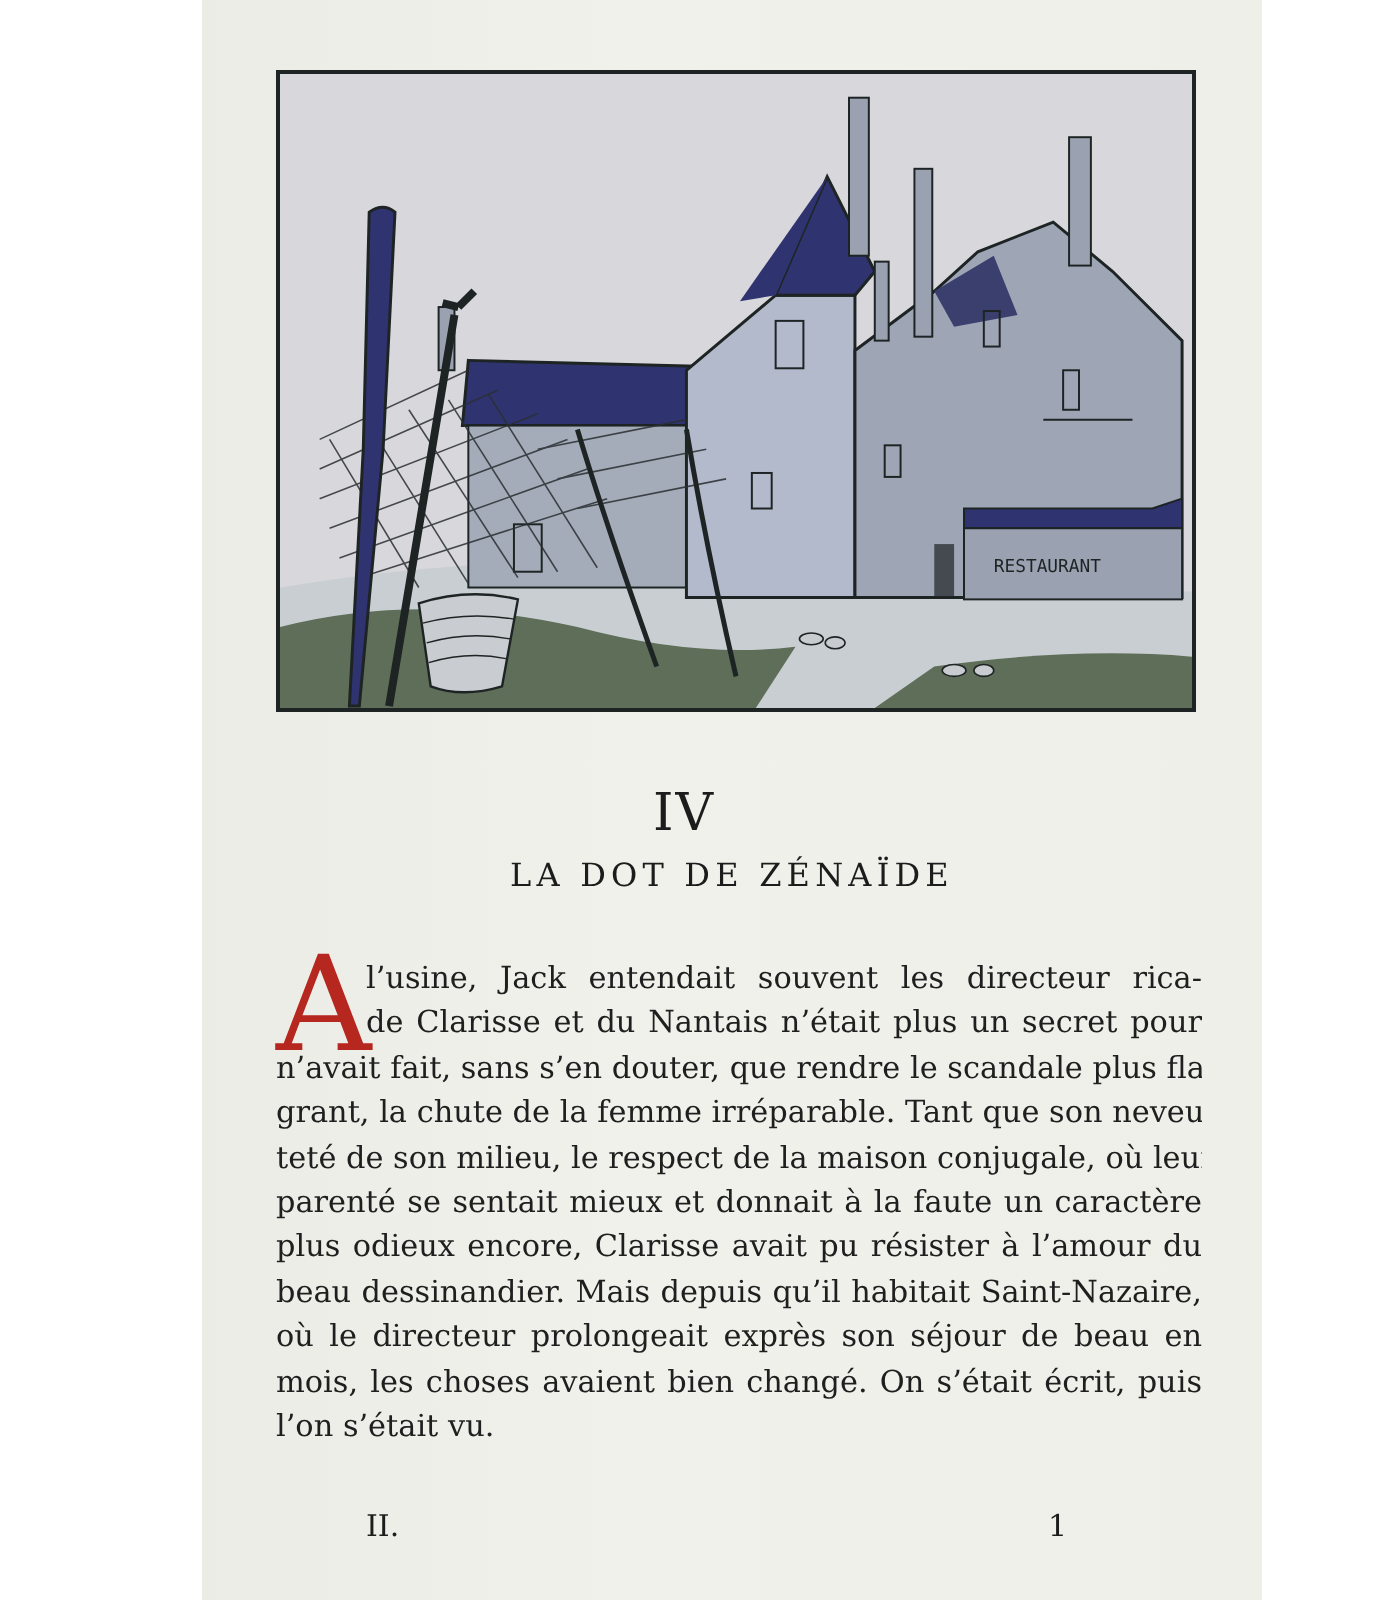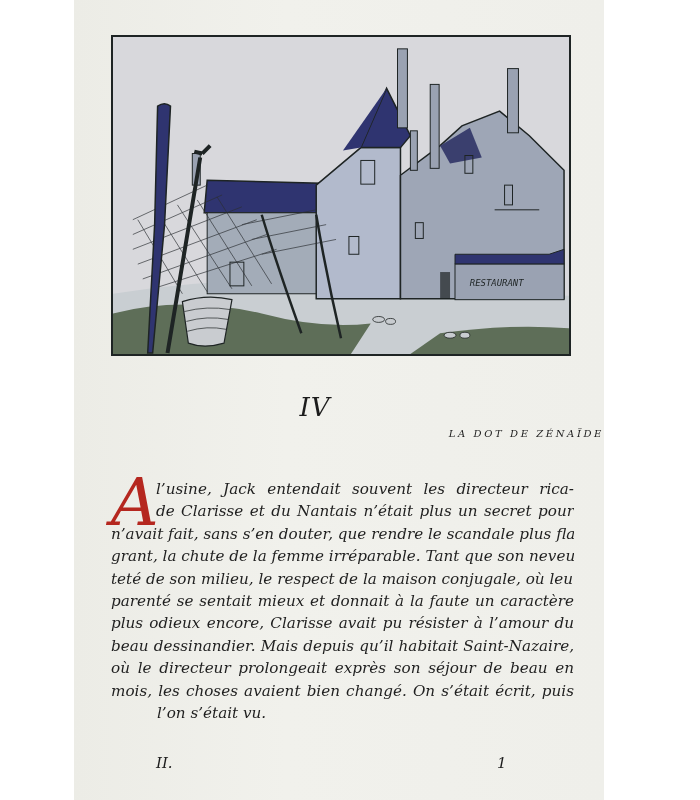--- a/index.html
+++ b/index.html
@@ -5,27 +5,26 @@
     html, body {
       margin: 0;
       padding: 0;
       width: 700px;
       height: 800px;
       background: #ffffff;
       overflow: hidden;
     }
     .page {
       position: absolute;
-      left: 74px;
+      left: 101px;
       top: 0;
       width: 530px;
       height: 800px;
       background: #efefea;
       background-image: linear-gradient(90deg, #ecece6 0%, #f1f1ec 40%, #efefea 100%);
-      font-style: italic;
     }
     .plate {
       position: absolute;
       left: 37px;
       top: 35px;
       width: 460px;
       height: 321px;
       border: 2px solid #1e2424;
       box-sizing: border-box;
       background: #d9d9dd;
@@ -42,23 +41,23 @@
       font-family: "DejaVu Serif", serif;
       font-size: 26px;
       letter-spacing: 1px;
       color: #1c1c1c;
     }
     .chapter-title {
       position: absolute;
       left: 0;
       width: 530px;
       top: 428px;
-      text-align: right;
+      text-align: center;
       font-family: "DejaVu Serif", serif;
-      font-size: 10px;
+      font-size: 16px;
       letter-spacing: 2.6px;
       color: #1c1c1c;
     }
     .body-text {
       position: absolute;
       left: 37px;
       top: 478px;
       width: 463px;
     }
     .line {
@@ -66,21 +65,21 @@
       font-family: "DejaVu Serif", serif;
       font-size: 15.2px;
       line-height: 22.4px;
       color: #1f1f1f;
       text-align: justify;
       text-align-last: justify;
       white-space: nowrap;
       overflow: hidden;
     }
     .line.indent { padding-left: 45px; }
-    .line.last { text-align-last: left; margin-left: 46px; }
+    .line.last { text-align-last: left; }
     .dropcap {
       position: absolute;
       left: 37px;
       top: 478px;
       width: 40px;
       height: 50px;
       font-family: "DejaVu Serif", serif;
       font-size: 66px;
       line-height: 50px;
       color: #b5271f;

